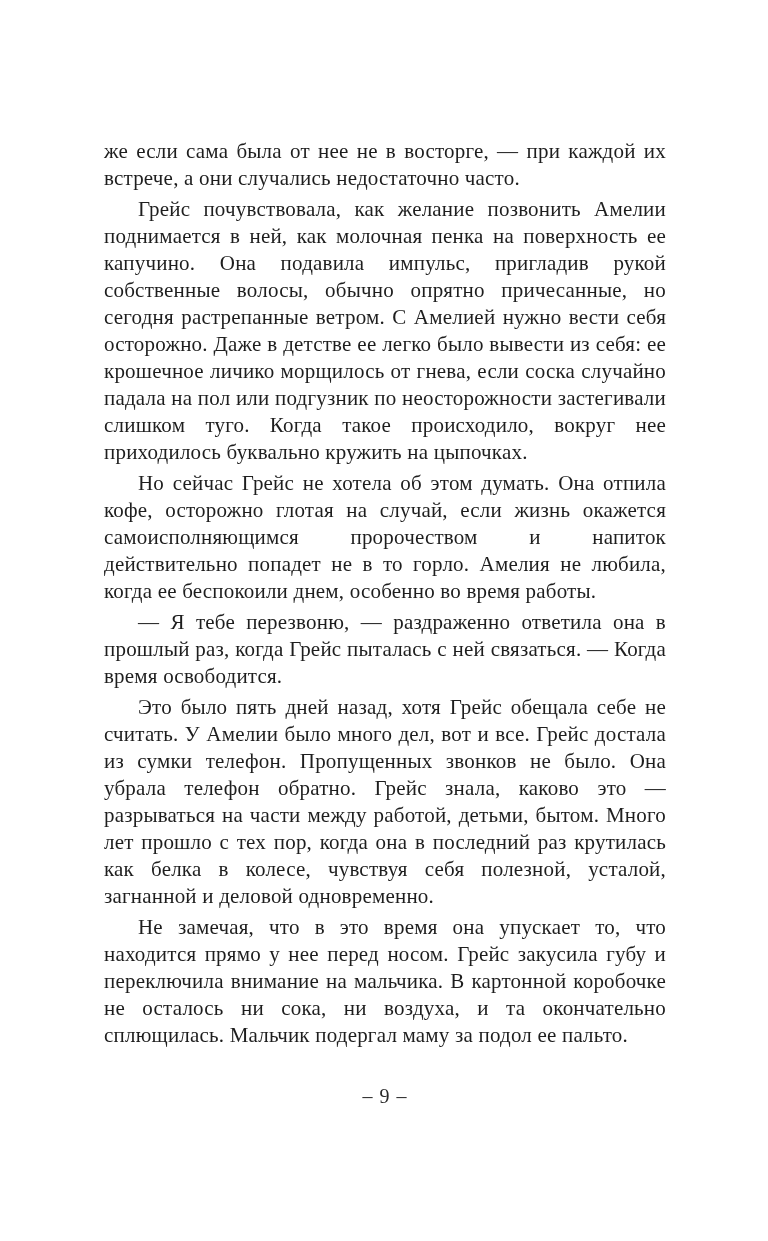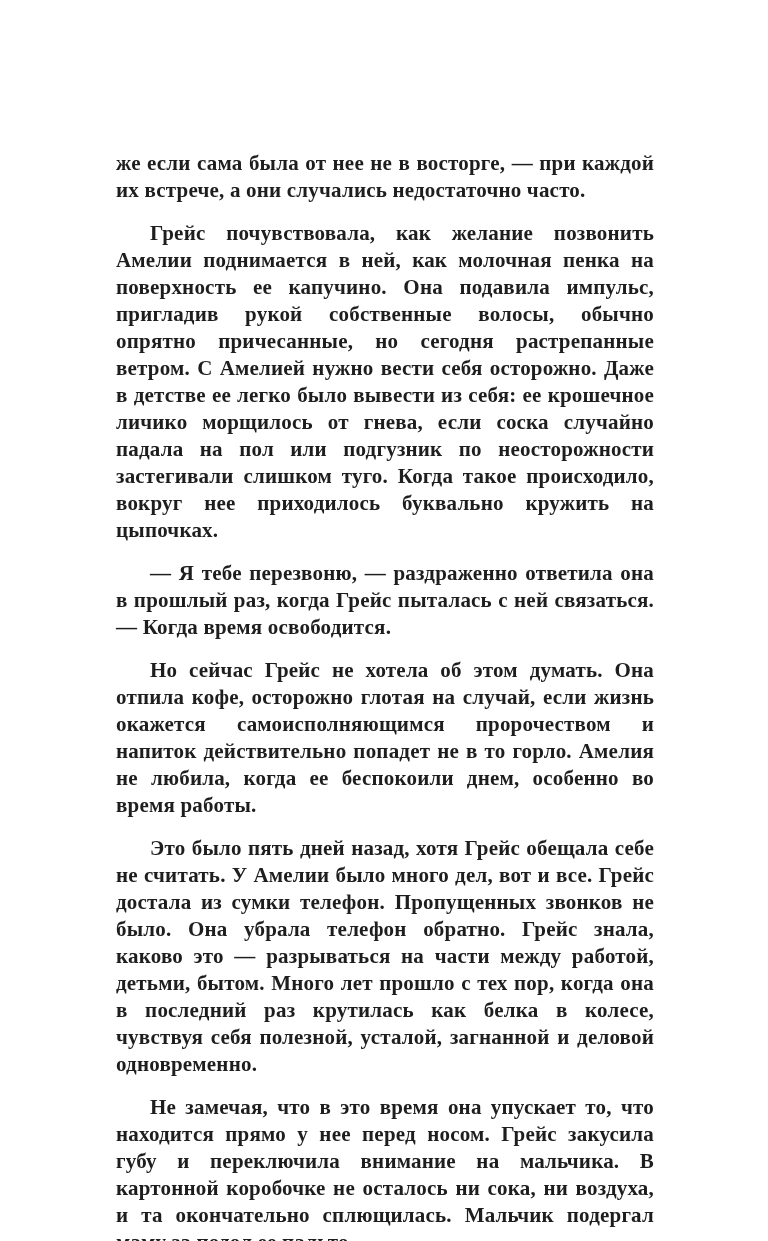--- a/index.html
+++ b/index.html
@@ -24,43 +24,42 @@
     box-sizing: border-box;
     padding: 134px 98px 0 100px;
   }
   .text-block {
     font-size: 21px;
     line-height: 27px;
     text-align: justify;
     letter-spacing: 0.2px;
   }
   .text-block p {
-    margin: 16px;
+    margin: 4px;
     text-indent: 34px;
     hyphens: auto;
-    font-weight: bold;
     -webkit-hyphens: auto;
   }
   .text-block p.no-indent {
     text-indent: 0;
   }
   .page-number {
     margin-top: 36px;
     text-align: center;
     font-size: 20px;
     color: #2a2a2a;
     letter-spacing: 1px;
   }
 </style>
 </head>
 <body>
 
 <div class="page">
   <div class="text-block">
     <p class="no-indent">же если сама была от нее не в восторге, — при каждой их встрече, а они случались недостаточно часто.</p>
     <p>Грейс почувствовала, как желание позвонить Амелии поднимается в ней, как молочная пенка на поверхность ее капучино. Она подавила импульс, пригладив рукой собственные волосы, обычно опрятно причесанные, но сегодня растрепанные ветром. С Амелией нужно вести себя осторожно. Даже в детстве ее легко было вывести из себя: ее крошечное личико морщилось от гнева, если соска случайно падала на пол или подгузник по неосторожности застегивали слишком туго. Когда такое происходило, вокруг нее приходилось буквально кружить на цыпочках.</p>
+    <p>Но сейчас Грейс не хотела об этом думать. Она отпила кофе, осторожно глотая на случай, если жизнь окажется самоисполняющимся пророчеством и напиток действительно попадет не в то горло. Амелия не любила, когда ее беспокоили днем, особенно во время работы.</p>
     <p>— Я тебе перезвоню, — раздраженно ответила она в прошлый раз, когда Грейс пыталась с ней связаться. — Когда время освободится.</p>
-    <p>Но сейчас Грейс не хотела об этом думать. Она отпила кофе, осторожно глотая на случай, если жизнь окажется самоисполняющимся пророчеством и напиток действительно попадет не в то горло. Амелия не любила, когда ее беспокоили днем, особенно во время работы.</p>
     <p>Это было пять дней назад, хотя Грейс обещала себе не считать. У Амелии было много дел, вот и все. Грейс достала из сумки телефон. Пропущенных звонков не было. Она убрала телефон обратно. Грейс знала, каково это — разрываться на части между работой, детьми, бытом. Много лет прошло с тех пор, когда она в последний раз крутилась как белка в колесе, чувствуя себя полезной, усталой, загнанной и деловой одновременно.</p>
     <p>Не замечая, что в это время она упускает то, что находится прямо у нее перед носом. Грейс закусила губу и переключила внимание на мальчика. В картонной коробочке не осталось ни сока, ни воздуха, и та окончательно сплющилась. Мальчик подергал маму за подол ее пальто.</p>
   </div>
   <div class="page-number">– 9 –</div>
 </div>
 
 </body></html>

